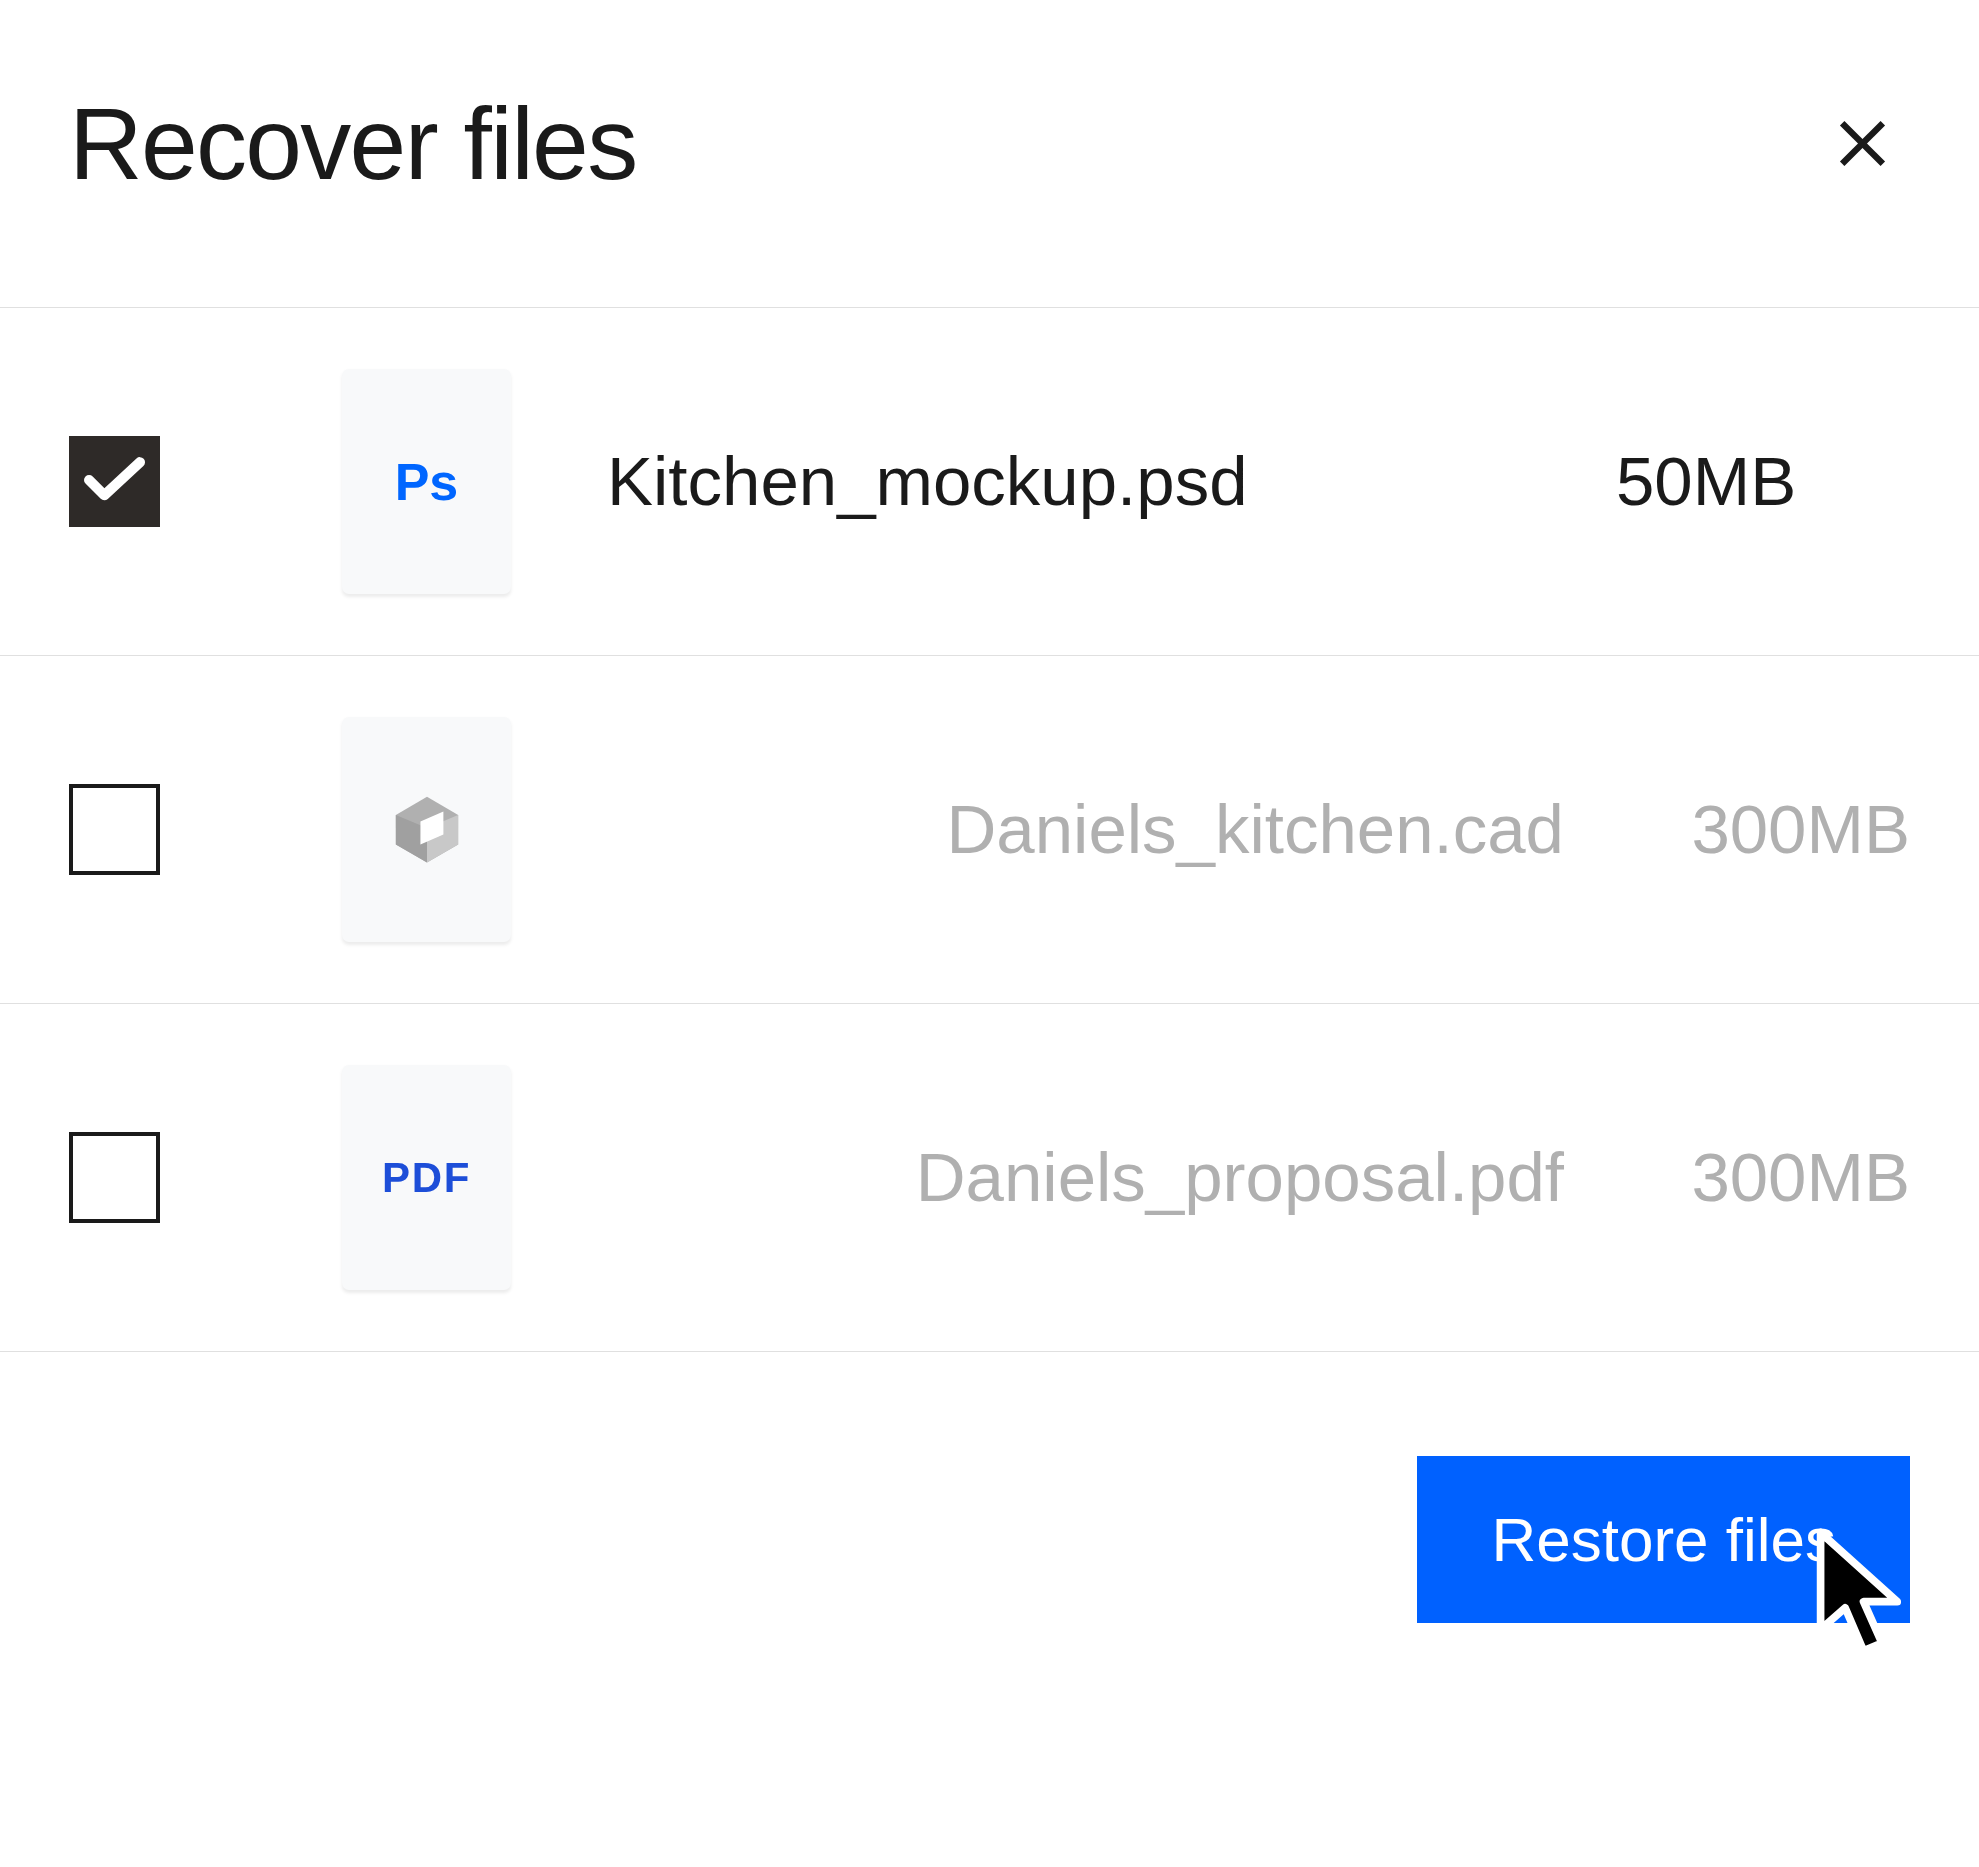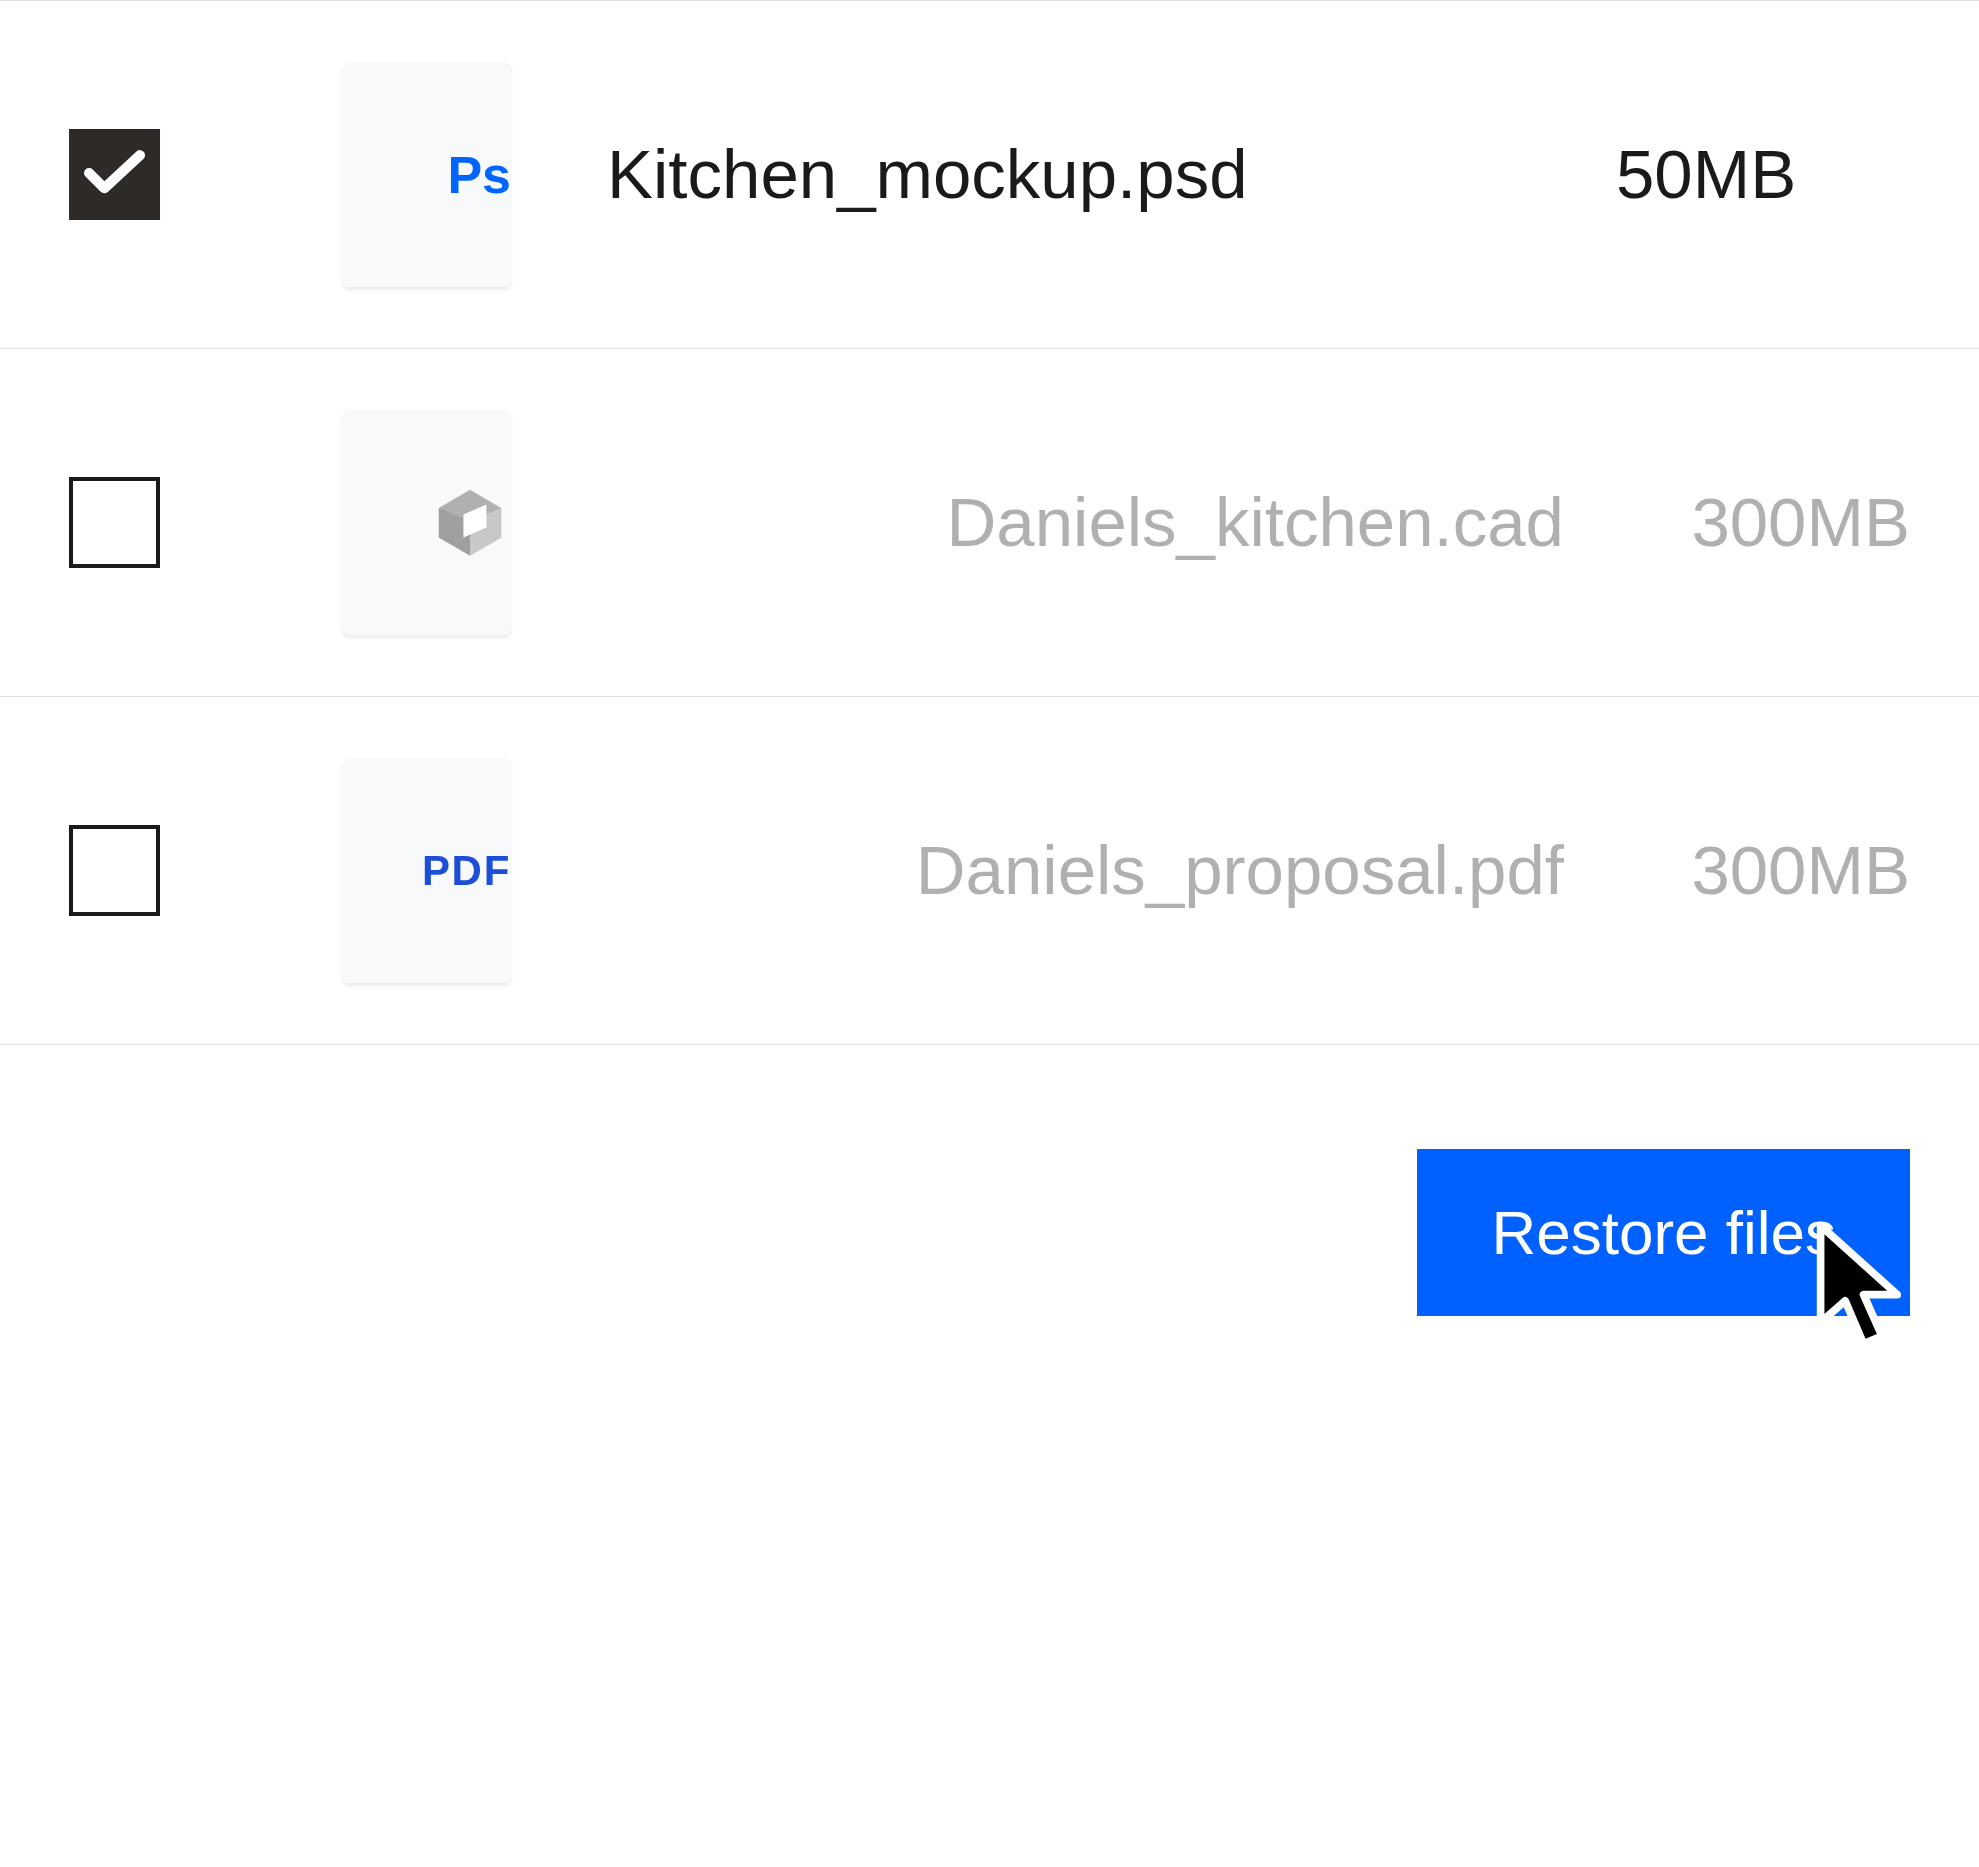--- a/index.html
+++ b/index.html
@@ -86,21 +86,21 @@
     }
     
     .file-icon-container {
       width: 169px;
       height: 225px;
       background: #f8f9fa;
       border-radius: 7px;
       box-shadow: 0 2.6px 3.5px rgba(0,0,0,0.08);
       display: flex;
       align-items: center;
-      justify-content: flex-end;
+      justify-content: center;
       flex-shrink: 0;
       margin-left: 130px;
     }
     
     .file-icon-ps {
       font-size: 52px;
       font-weight: 700;
       color: #0066ff;
     }
     
@@ -169,20 +169,31 @@
     .cursor-icon svg {
       width: 112px;
       height: 138px;
     }
   </style>
 </head>
 <body>
 
 <div class="dialog">
 
+  <div class="header">
+    <h1 class="title">Recover files</h1>
+    <button class="close-btn">
+      <span>
+        <svg viewBox="0 0 24 24" fill="none" stroke="#1a1a1a" stroke-width="2.5">
+          <line x1="4" y1="4" x2="20" y2="20"></line>
+          <line x1="20" y1="4" x2="4" y2="20"></line>
+        </svg>
+      </span>
+    </button>
+  </div>
 
   <div class="file-list">
 
     <div class="file-row active">
       <div class="checkbox checked">
         <span>
           <svg viewBox="0 0 24 18" fill="none" stroke="#ffffff" stroke-width="4" stroke-linecap="round" stroke-linejoin="round">
             <polyline points="2,9 8,15 22,2"></polyline>
           </svg>
         </span>

